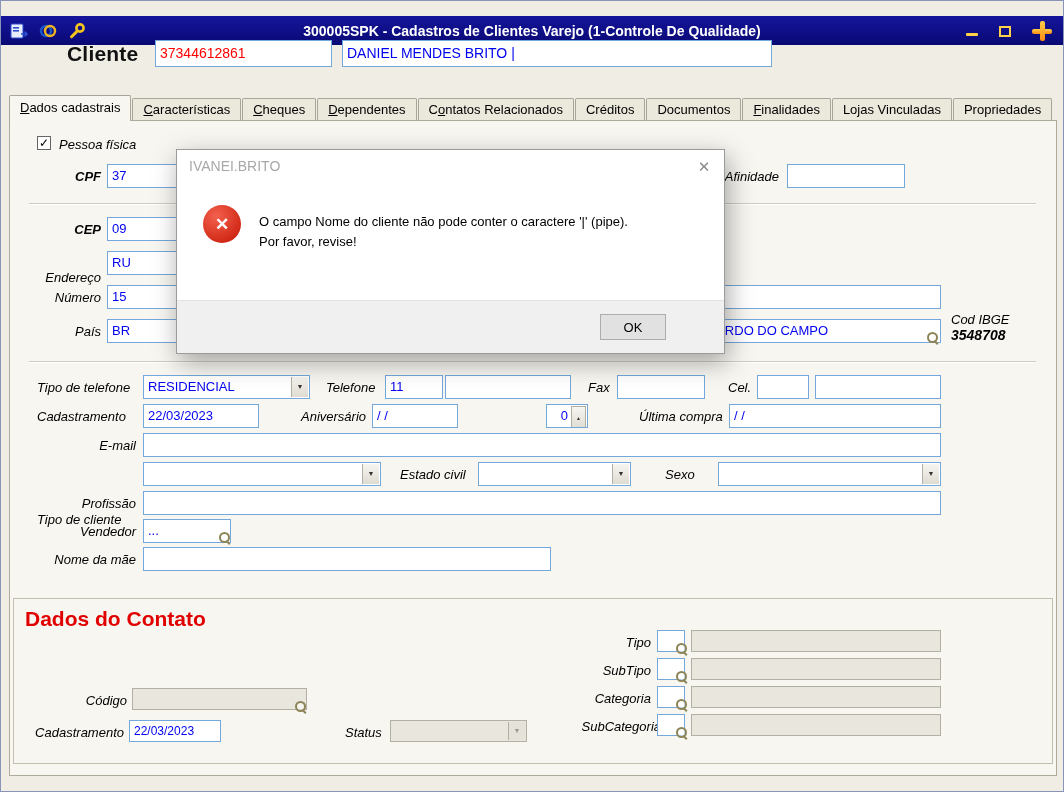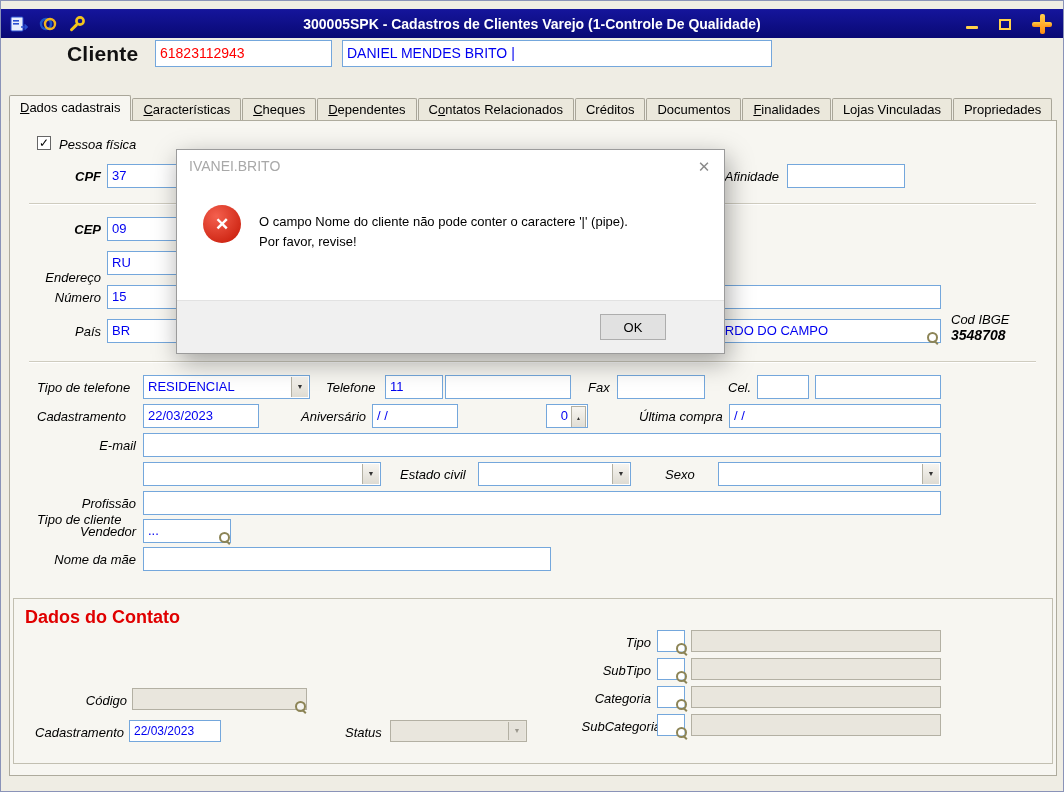--- a/index.html
+++ b/index.html
@@ -1,19 +1,19 @@
 <!DOCTYPE html>
 <html><head>
 <meta charset="utf-8">
 <style>
   *{margin:0;padding:0;box-sizing:border-box;}
   body{background:#d6d6d6;font-family:"Liberation Sans",sans-serif;}
   .screen{position:relative;width:1064px;height:792px;background:#efede4;overflow:hidden;border:1px solid #8a93b8;}
   
-  .titlebar{position:absolute;left:0;top:8px;width:100%;height:29px;background:linear-gradient(#15159c,#090974);}
+  .titlebar{position:absolute;left:0;top:15px;width:100%;height:29px;background:linear-gradient(#15159c,#090974);}
   .titlebar .title{position:absolute;left:0;right:0;top:0;height:30px;line-height:30px;text-align:center;color:#fff;font-weight:bold;font-size:14px;}
   .tb-icons{position:absolute;left:8px;top:5px;display:flex;gap:9px;z-index:2;}
   .tb-icon{width:20px;height:20px;display:flex;align-items:center;justify-content:center;cursor:pointer;}
   .win-btns{position:absolute;right:8px;top:0;height:30px;display:flex;align-items:center;gap:15px;z-index:2;}
   .win-min{width:18px;height:18px;display:flex;align-items:flex-end;justify-content:center;padding-bottom:4px;cursor:pointer;}
   .win-min .bar{width:12px;height:3px;background:#ffd24a;border-radius:1px;}
   .win-max{width:18px;height:18px;display:flex;align-items:center;justify-content:center;cursor:pointer;}
   .win-max .box{width:12px;height:11px;border:2px solid #ffd24a;}
   .win-close{position:relative;width:26px;height:26px;cursor:pointer;}
   .win-close .pbar1{position:absolute;left:3px;top:11px;width:20px;height:5px;background:linear-gradient(#ffcf4a,#ff8c12);border-radius:2px;}
@@ -43,21 +43,21 @@
   .spin-btn{flex:1;background:linear-gradient(#f7f5f0,#dedbd2);border:1px solid #b3b0a3;font-size:5px;display:flex;align-items:center;justify-content:center;color:#333;cursor:pointer;}
   
   .dialog{position:absolute;left:175px;top:148px;width:549px;height:205px;background:#fff;border:1px solid #9b9b9b;box-shadow:3px 8px 24px rgba(0,0,0,.35);z-index:50;}
   .dlg-title{position:absolute;left:12px;top:8px;font-size:14px;color:#a8a8a8;}
   .dlg-close{position:absolute;right:6px;top:5px;width:28px;height:24px;display:flex;align-items:center;justify-content:center;color:#8a8a8a;font-size:15px;cursor:pointer;}
   .err-icon{position:absolute;left:26px;top:55px;width:38px;height:38px;border-radius:50%;background:radial-gradient(circle at 35% 30%,#f4604e,#c41503);color:#fff;font-weight:bold;font-size:17px;display:flex;align-items:center;justify-content:center;}
   .dlg-msg{position:absolute;left:82px;top:62px;width:372px;font-size:13px;line-height:20px;color:#000;}
   .dlg-footer{position:absolute;left:0;right:0;bottom:0;height:53px;background:#f0f0f0;border-top:1px solid #e2e2e2;}
   .ok-btn{position:absolute;right:58px;top:13px;width:66px;height:26px;background:#e1e1e1;border:1px solid #adadad;font-size:13px;display:flex;align-items:center;justify-content:center;cursor:pointer;}
   .big-title{position:absolute;font-size:21px;font-weight:bold;color:#111;letter-spacing:.2px;}
-  .red-head{position:absolute;font-size:18px;font-weight:bold;color:#e00000;}
+  .red-head{position:absolute;font-size:21px;font-weight:bold;color:#e00000;}
 </style>
 </head>
 <body>
 
 <div class="screen">
 
   <div class="titlebar">
     <div class="title">300005SPK - Cadastros de Clientes Varejo (1-Controle De Qualidade)</div>
     <div class="tb-icons">
       <span class="tb-icon">
@@ -89,21 +89,21 @@
           <span class="box"></span>
         </div>
       <div class="win-close">
           <span class="pbar1"></span>
           <span class="pbar2"></span>
         </div>
     </div>
   </div>
 
   <div class="big-title" style="left:66px;top:41px;">Cliente</div>
-  <div class="fld h27 red" style="left:154px;top:39px;width:177px;">61823112943</div>
+  <div class="fld h27 red" style="left:154px;top:39px;width:177px;">37344612861</div>
   <div class="fld h27" style="left:341px;top:39px;width:430px;">DANIEL MENDES BRITO |</div>
 
   <div id="tabbar">
       <div class="tab active"><u>D</u>ados cadastrais</div>
       <div class="tab"><u>C</u>aracterísticas</div>
       <div class="tab"><u>C</u>heques</div>
       <div class="tab"><u>D</u>ependentes</div>
       <div class="tab">C<u>o</u>ntatos Relacionados</div>
       <div class="tab">Créditos</div>
       <div class="tab">Documentos</div>

